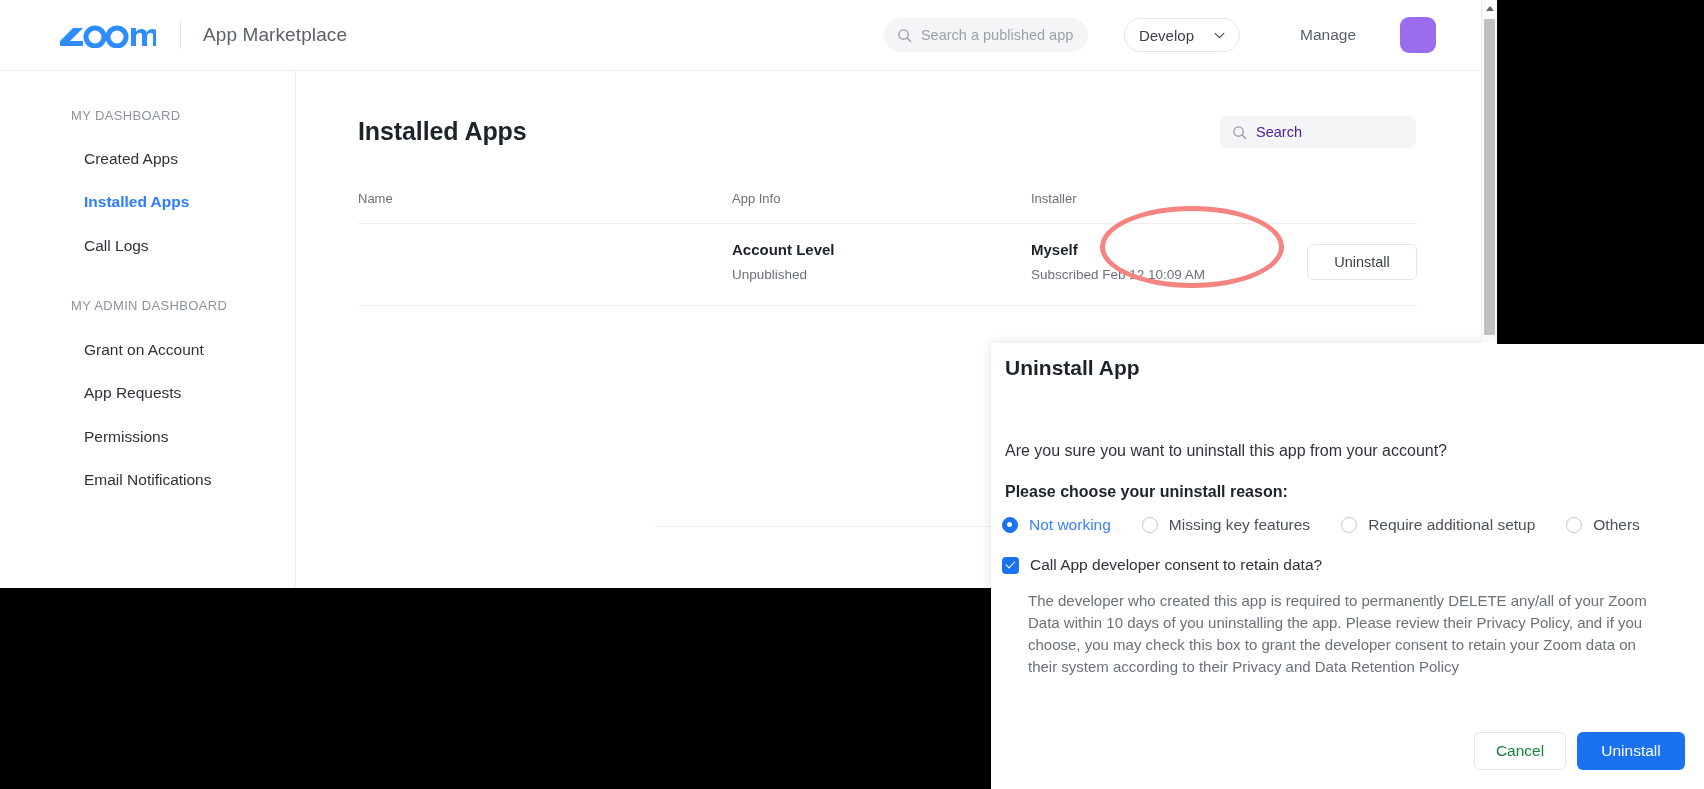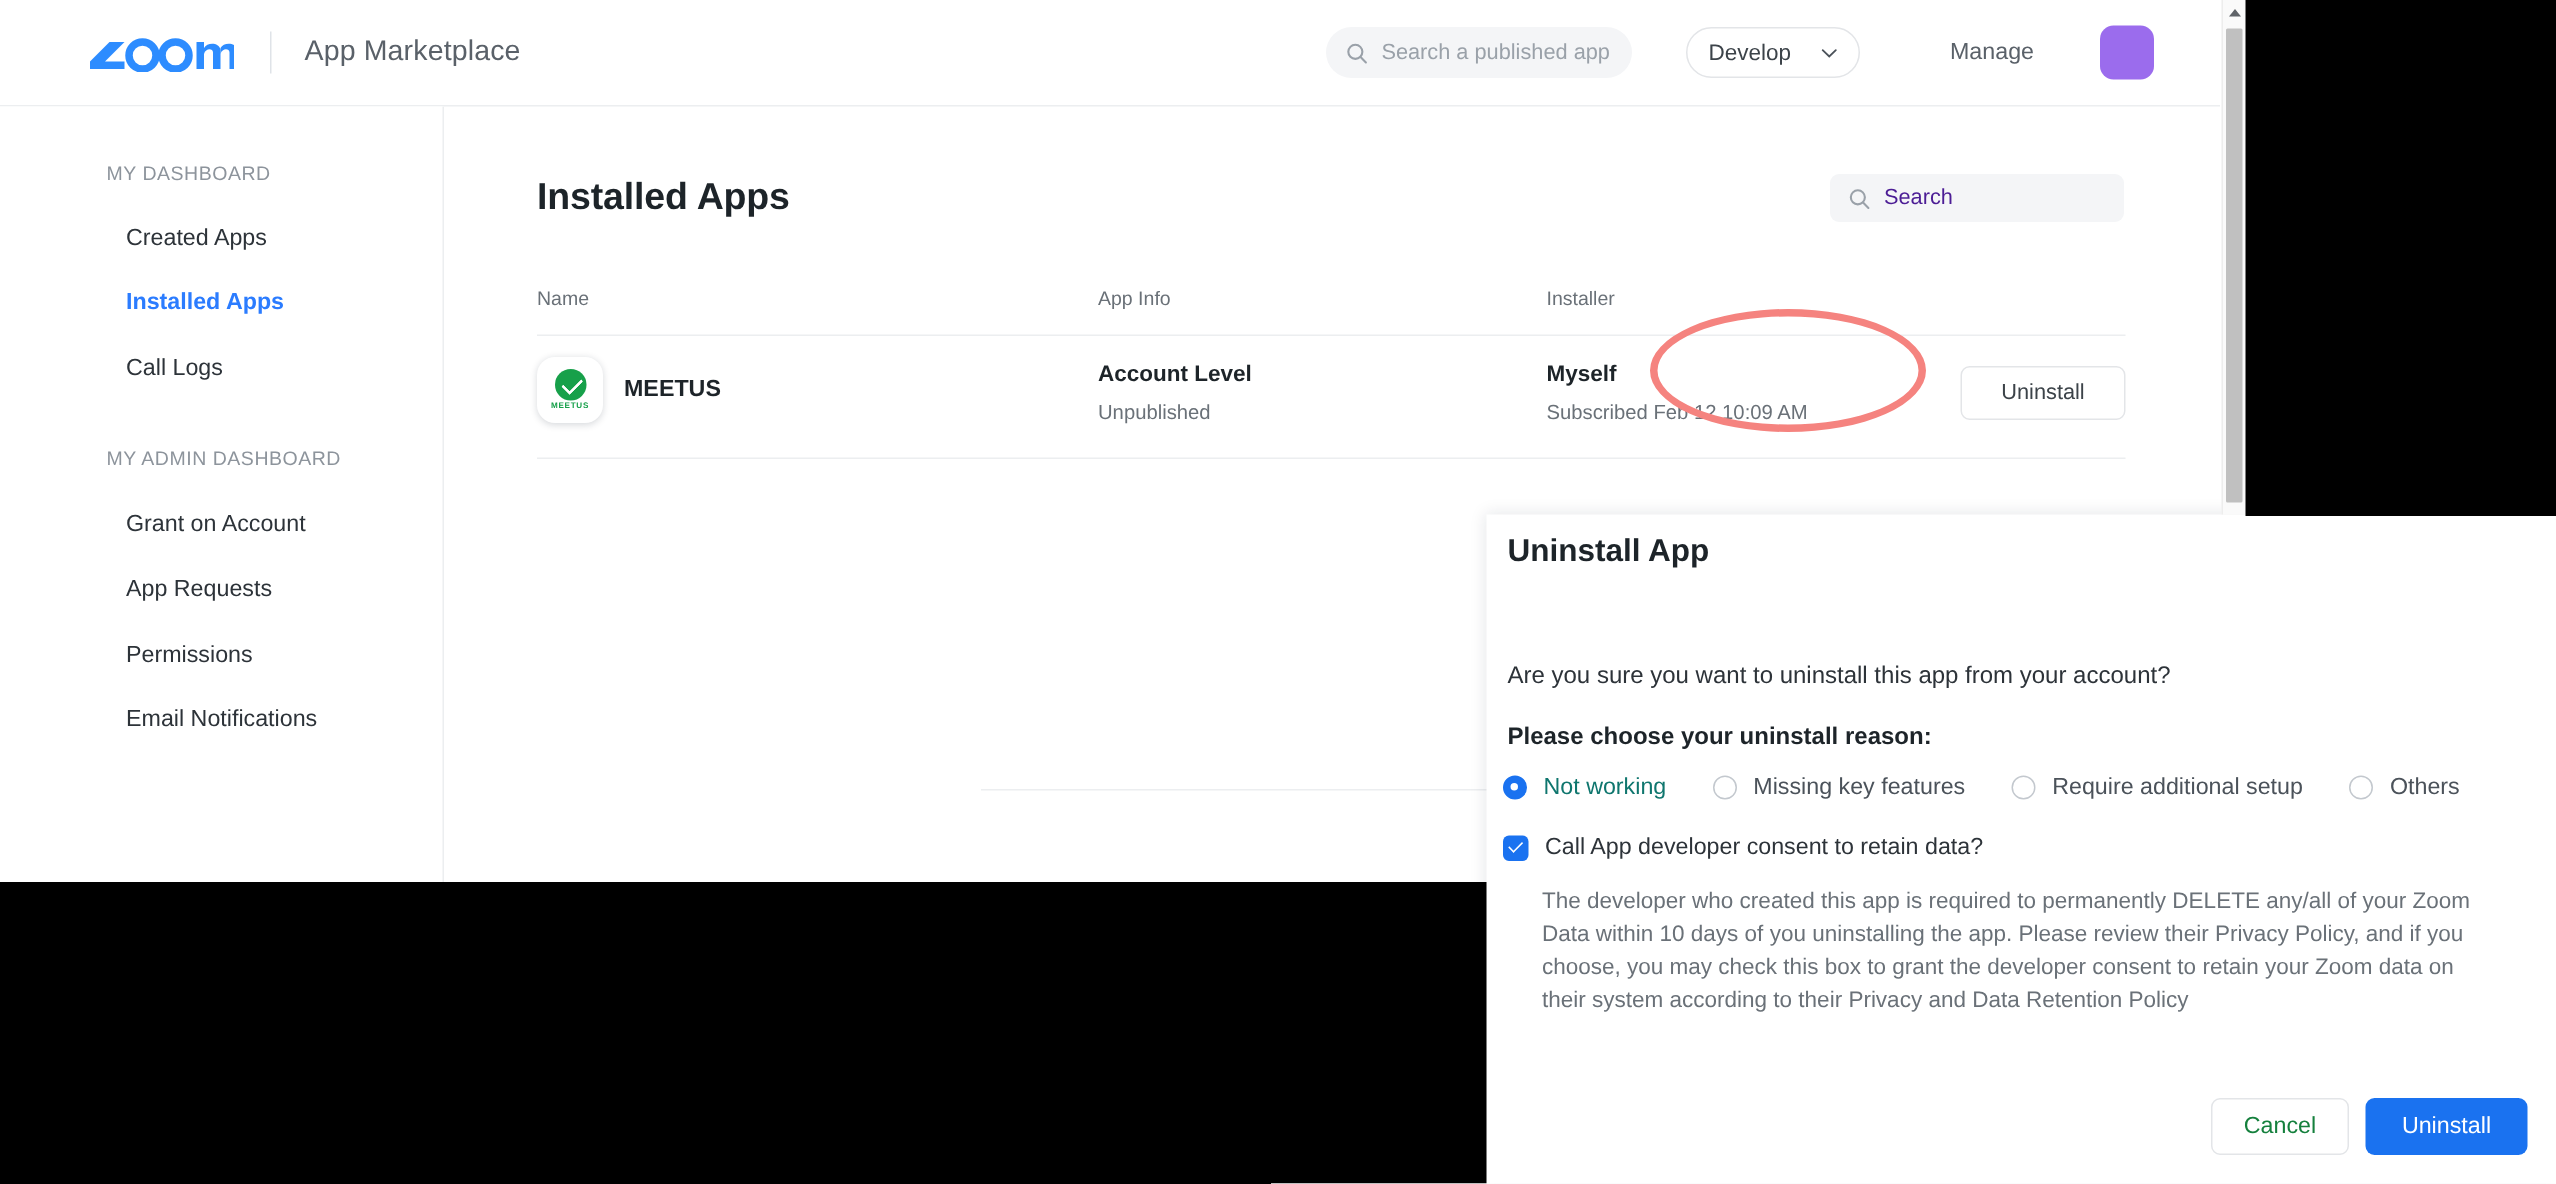--- a/index.html
+++ b/index.html
@@ -151,21 +151,21 @@
   .rdo {
     width:16px; height:16px; border-radius:50%;
     border:1.4px solid #c3c8ce; background:#fff; flex:none; position:relative;
   }
   .rdo.on { border-color:#1a72f0; background:#1a72f0; }
   .rdo.on:after {
     content:""; position:absolute; left:4.3px; top:4.3px;
     width:5px; height:5px; border-radius:50%; background:#fff;
   }
   .rdo-label { font-size:15.5px; color:#4b525a; white-space:nowrap; }
-  .rdo-label.sel { color:#0f766e; }
+  .rdo-label.sel { color:#3b82f6; }
 
   .check-row { position:absolute; left:11px; top:213px; display:flex; align-items:center; gap:11px; cursor:pointer; }
   .chk {
     width:17px; height:17px; border-radius:4px; background:#1a72f0; flex:none; position:relative;
   }
   .chk:after {
     content:""; position:absolute; left:4px; top:4.6px; width:8px; height:4.2px;
     border-left:1.9px solid #fff; border-bottom:1.9px solid #fff;
     transform:rotate(-45deg);
   }
@@ -293,27 +293,20 @@
     </div>
 
     <div class="table-head">
       <div class="th" style="left:0;">Name</div>
       <div class="th" style="left:374px;">App Info</div>
       <div class="th" style="left:673px;">Installer</div>
     </div>
 
     <div class="table-row">
 
-      <div class="cell-name">
-        <div class="app-logo">
-          <div class="mark"></div>
-          <div class="word">MEETUS</div>
-        </div>
-        <div class="app-name">MEETUS</div>
-      </div>
 
       <div class="cell-appinfo">
         <div class="cell-primary">Account Level</div>
         <div class="cell-secondary">Unpublished</div>
       </div>
 
       <div class="cell-installer">
         <div class="cell-primary">Myself</div>
         <div class="cell-secondary">Subscribed Feb 12 10:09 AM</div>
       </div>

